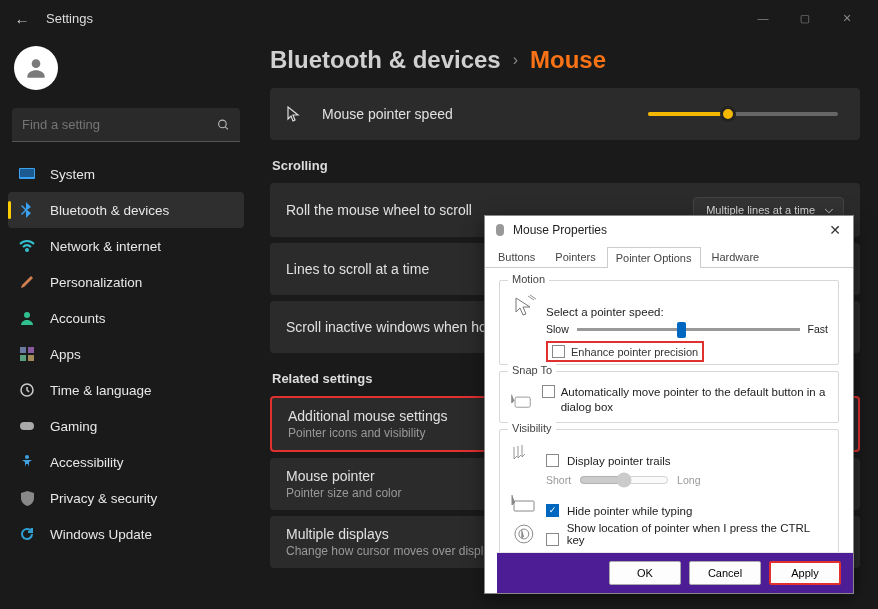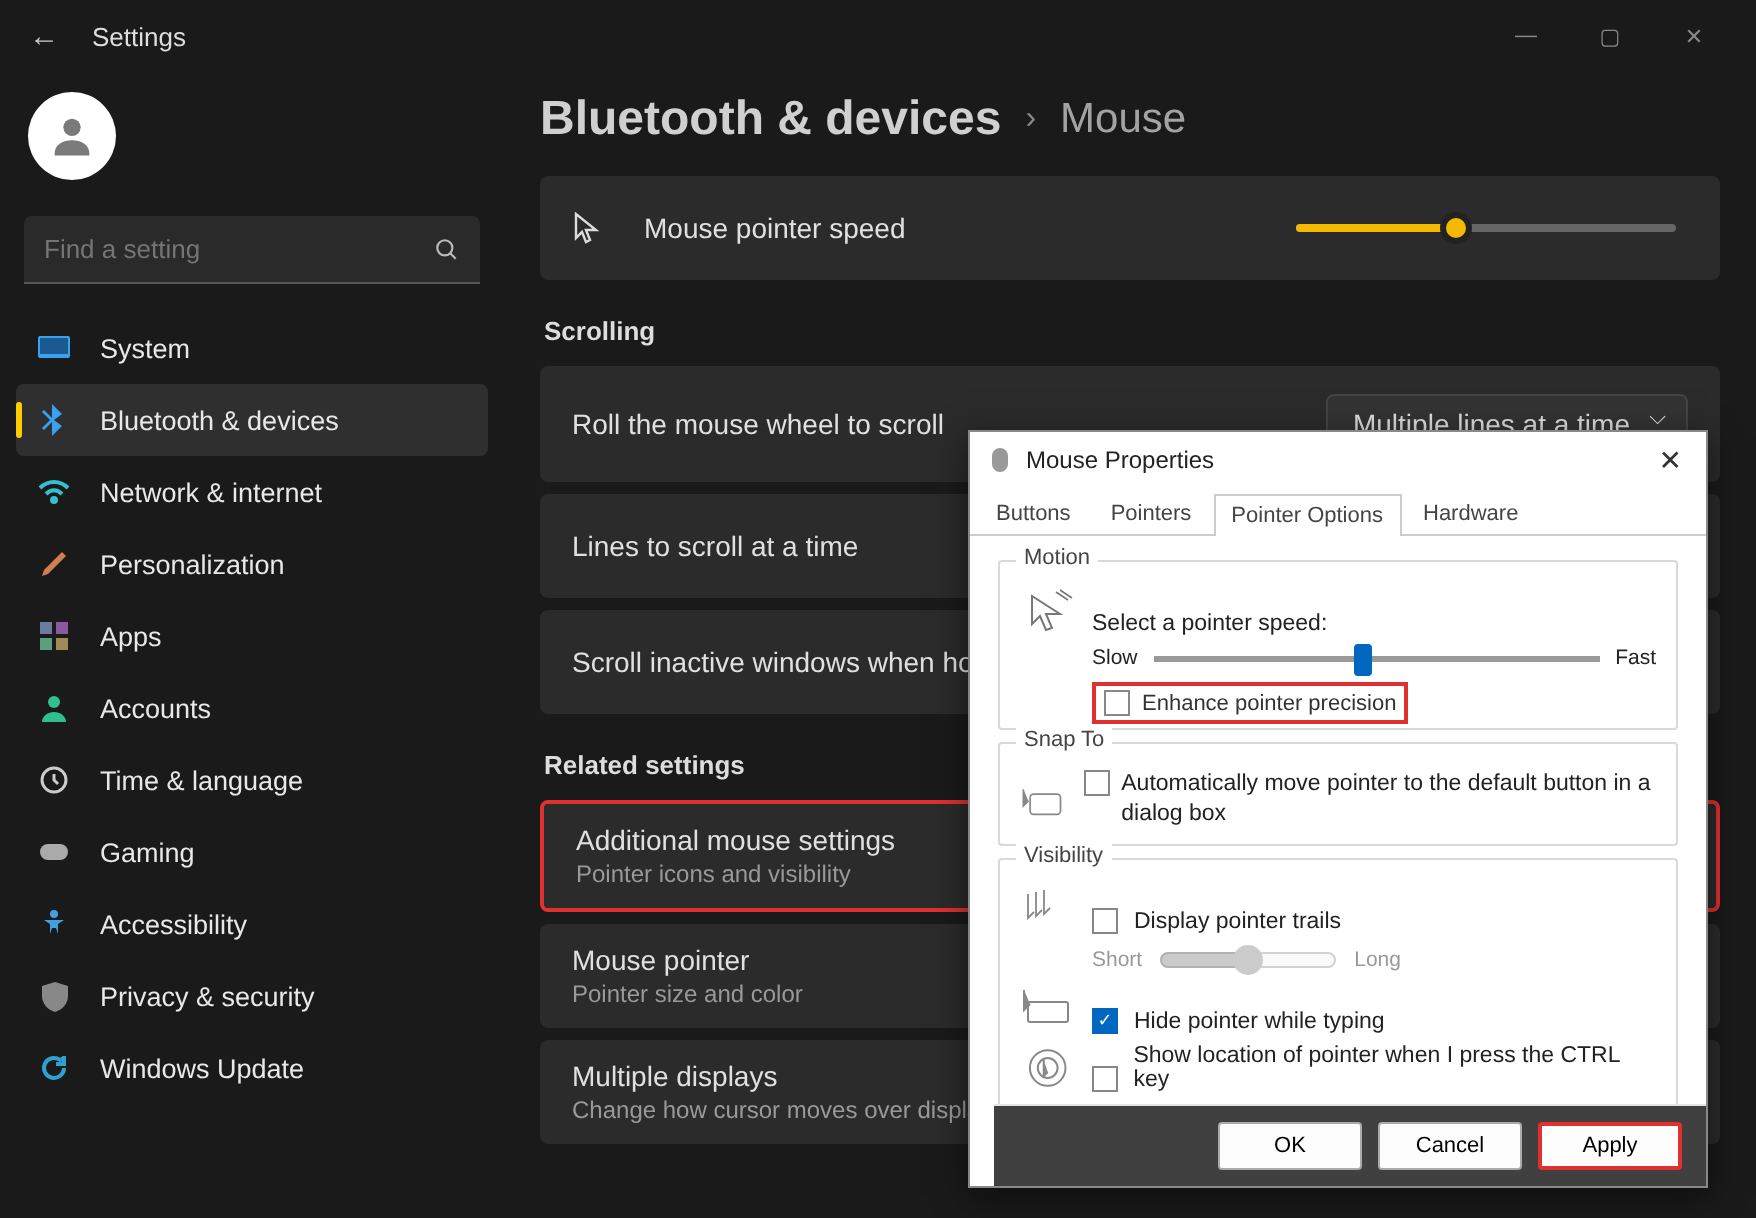--- a/index.html
+++ b/index.html
@@ -21,51 +21,51 @@
 .nav{display:flex;flex-direction:column;gap:0}
 .nav-item{display:flex;align-items:center;padding:8px 10px;border-radius:4px;cursor:pointer;position:relative;height:36px}
 .nav-item.active{background:#2f2f2f}
 .nav-item.active::before{content:"";position:absolute;left:0;top:9px;bottom:9px;width:3px;background:#ffcc00;border-radius:2px}
 .nav-item .nicon{width:18px;height:18px;margin-right:14px;display:flex;align-items:center;justify-content:center}
 .nav-item .nlabel{font-size:13.5px;color:#e8e8e8}
 .main{flex:1;padding:6px 18px;overflow:hidden;position:relative}
 .crumb{display:flex;align-items:center;gap:12px;margin:4px 0 14px}
 .crumb .c1{font-size:24px;font-weight:600;color:#d0d0d0}
 .crumb .sep{color:#888;font-size:16px}
-.crumb .c2{font-size:21px;font-weight:400;color:#a3a3a3}
+.crumb .c2{font-size:24px;font-weight:700;color:#f97316}
 .card{background:#2b2b2b;border-radius:4px;padding:14px 16px;margin-bottom:6px;display:flex;align-items:center;min-height:52px}
 .card .cicon{width:22px;margin-right:14px;color:#ccc;font-size:15px}
 .card .ctext{flex:1;font-size:14px;color:#e0e0e0}
 .card .csub{font-size:12px;color:#999;margin-top:2px}
 .slider-track{width:190px;height:4px;background:#666;border-radius:2px;position:relative;margin-right:6px}
 .slider-fill{position:absolute;left:0;top:0;bottom:0;background:#f5b800;border-radius:2px;width:42%}
 .slider-thumb{position:absolute;width:16px;height:16px;background:#f5b800;border:3px solid #222;border-radius:50%;top:-6px;left:calc(42% - 8px)}
 .section-h{font-size:13px;font-weight:700;color:#ddd;margin:18px 0 10px 2px}
-.dropdown{background:#333;border:1px solid #444;padding:6px 28px 6px 12px;border-radius:4px;font-size:14px;color:#ddd;position:relative}
+.dropdown{background:#333;border:1px solid #444;padding:6px 28px 6px 12px;border-radius:4px;font-size:11px;color:#ddd;position:relative}
 .dropdown::after{content:"⌵";position:absolute;right:10px;top:5px;font-size:11px}
 .highlight-red{border:2px solid #e03030}
 
 .dialog{position:absolute;left:484px;top:215px;width:370px;height:379px;background:#fff;color:#222;border:1px solid #888;box-shadow:0 4px 16px rgba(0,0,0,.5);font-size:11.5px}
 .dlg-title{display:flex;align-items:center;padding:6px 8px;font-size:12px}
 .dlg-title .dicon{width:14px;height:14px;margin-right:6px}
 .dlg-title .x{margin-left:auto;font-size:14px;color:#333;cursor:pointer;padding:0 4px}
 .tabs{display:flex;padding:0 4px;gap:2px;font-size:11px;border-bottom:1px solid #ccc;align-items:flex-end;height:24px}
 .tab{padding:4px 8px;border:1px solid transparent;border-bottom:none;cursor:pointer;color:#444}
 .tab.active{border-color:#ccc;background:#fff;position:relative;top:1px}
 .dlg-body{padding:6px 14px}
 .fieldset{border:1px solid #d8d8d8;padding:8px 10px 2px;margin:6px 0;position:relative;border-radius:2px}
 .legend{position:absolute;top:-8px;left:8px;background:#fff;padding:0 4px;font-size:11px;color:#444}
 .dlg-row{display:flex;align-items:flex-end;gap:8px;margin:5px 0}
 .dslider{flex:1;display:flex;align-items:center;gap:8px;font-size:10.5px;margin-left:36px}
 .dslider .track{flex:1;height:3px;background:#999;position:relative;border-radius:0}
 .dslider .tthumb{position:absolute;top:-6px;left:45%;width:9px;height:16px;background:#0067c0;border-radius:2px}
 .cb{width:13px;height:13px;border:1px solid #888;flex-shrink:0;display:flex;align-items:center;justify-content:center;font-size:9px;color:#fff}
 .cb.checked{background:#0067c0;border-color:#0067c0}
 .dlg-check{display:flex;align-items:center;gap:6px;font-size:11px;color:#333;margin-left:36px}
-.dlg-footer{position:absolute;bottom:0;left:12px;right:0;padding:8px 12px;display:flex;justify-content:flex-end;gap:8px;border-top:1px solid #e6e6e6;background:#404040}
+.dlg-footer{position:absolute;bottom:0;left:12px;right:0;padding:8px 12px;display:flex;justify-content:flex-end;gap:8px;border-top:1px solid #e6e6e6;background:#4c1d95}
 .dlg-btn{min-width:72px;padding:4px 10px;border:1px solid #aaa;background:#fdfdfd;font-size:11px;cursor:pointer;border-radius:2px}
 .dlg-btn.hl{border:2px solid #e03030}
 .redbox{border:2px solid #e03030;padding:2px 4px;display:inline-flex;align-items:center;gap:6px}
 .cblk{display:flex;flex-direction:column}
 .lgico{width:28px;height:24px}
 svg{display:block}
 input[disabled].tr{width:90px;accent-color:#888}
 </style>
 </head>
 <body>
@@ -131,37 +131,37 @@
       <div class="nav-item">
           <span class="nicon">
             <svg width="16" height="16" viewBox="0 0 16 16">
               <path d="M2 14l3-1 9-9-2-2-9 9z" fill="#d08050"></path>
             </svg>
           </span>
           <span class="nlabel">Personalization</span>
         </div>
       <div class="nav-item">
           <span class="nicon">
+            <svg width="14" height="14" viewBox="0 0 14 14" fill="#30c090">
+              <circle cx="7" cy="4" r="3"></circle>
+              <path d="M1 14c0-3 3-5 6-5s6 2 6 5z"></path>
+            </svg>
+          </span>
+          <span class="nlabel">Accounts</span>
+        </div>
+      <div class="nav-item">
+          <span class="nicon">
             <svg width="14" height="14" viewBox="0 0 14 14">
               <rect width="6" height="6" fill="#6a7aa0"></rect>
               <rect x="8" width="6" height="6" fill="#8a5aa0"></rect>
               <rect y="8" width="6" height="6" fill="#5aa080"></rect>
               <rect x="8" y="8" width="6" height="6" fill="#a08a5a"></rect>
             </svg>
           </span>
           <span class="nlabel">Apps</span>
-        </div>
-      <div class="nav-item">
-          <span class="nicon">
-            <svg width="14" height="14" viewBox="0 0 14 14" fill="#30c090">
-              <circle cx="7" cy="4" r="3"></circle>
-              <path d="M1 14c0-3 3-5 6-5s6 2 6 5z"></path>
-            </svg>
-          </span>
-          <span class="nlabel">Accounts</span>
         </div>
       <div class="nav-item">
           <span class="nicon">
             <svg width="14" height="14" viewBox="0 0 14 14" fill="none" stroke="#ccc" stroke-width="1.5">
               <circle cx="7" cy="7" r="6"></circle>
               <path d="M7 4v3l2 2"></path>
             </svg>
           </span>
           <span class="nlabel">Time &amp; language</span>
         </div>

